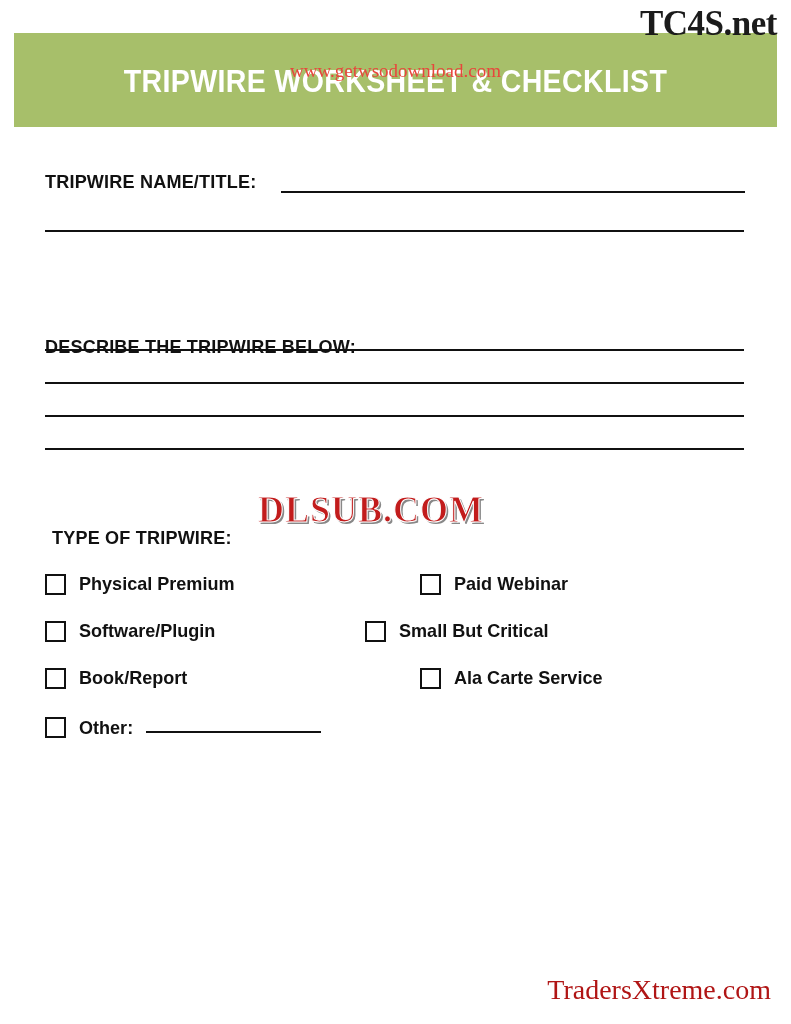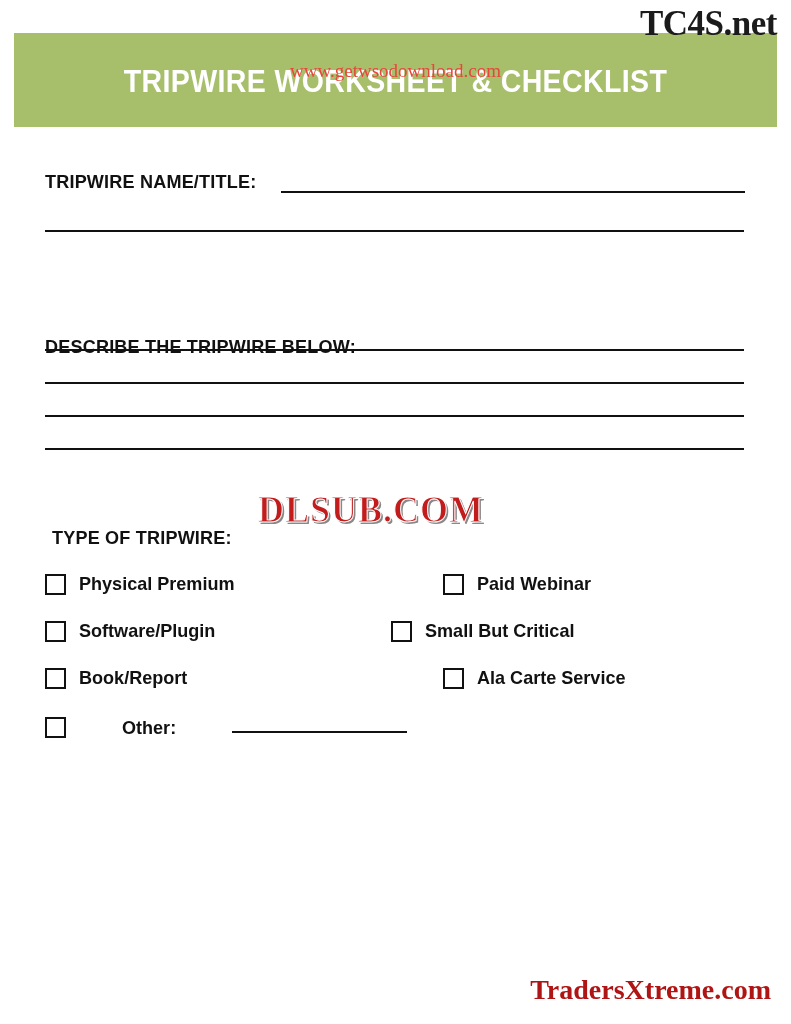--- a/index.html
+++ b/index.html
@@ -114,21 +114,20 @@
   .checkbox-grid {
     position: absolute;
     top: 446px;
     left: 45px;
     width: 700px;
   }
   .cb-row {
     display: flex;
     height: 47px;
     align-items: flex-start;
-    gap: 43px;
   }
   .cb-cell {
     display: flex;
     align-items: center;
     width: 375px;
   }
   .cb-cell.right { width: 320px; }
   .cb-box {
     width: 17px;
     height: 17px;
@@ -179,21 +178,21 @@
     z-index: 30;
     transform: scaleY(1.05);
   }
 
   
   .traders-watermark {
     position: absolute;
     bottom: 18px;
     right: 20px;
     font-family: "Liberation Serif", serif;
-    font-weight: bold;
+    font-weight: normal;
     font-size: 28px;
     color: #b01515;
     z-index: 40;
   }
 </style>
 </head>
 <body>
 
 <div class="tc4s-watermark">TC4S.net</div>
 

